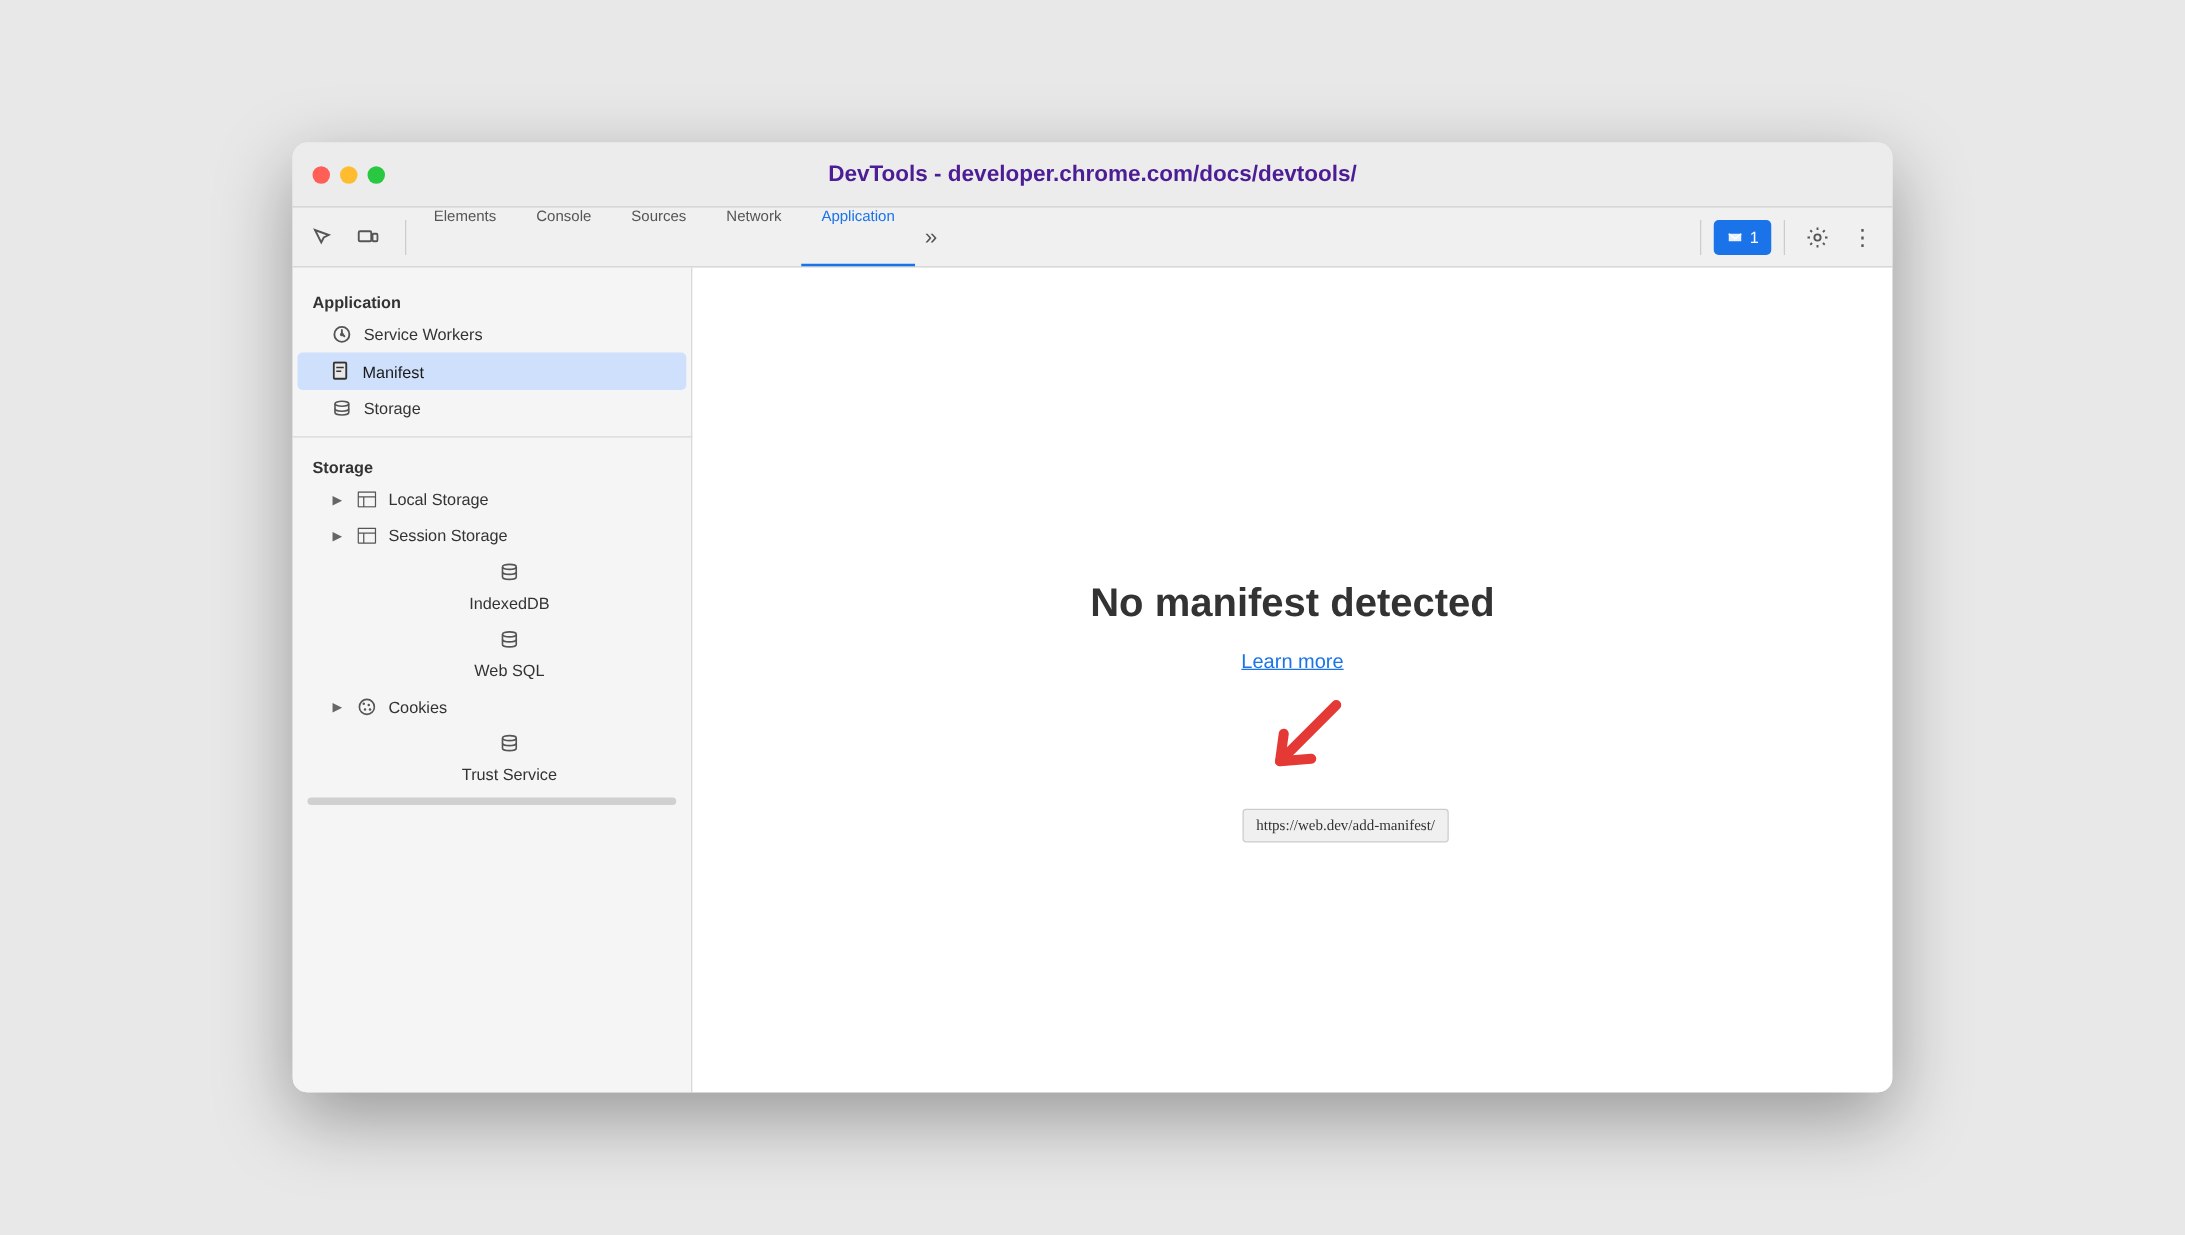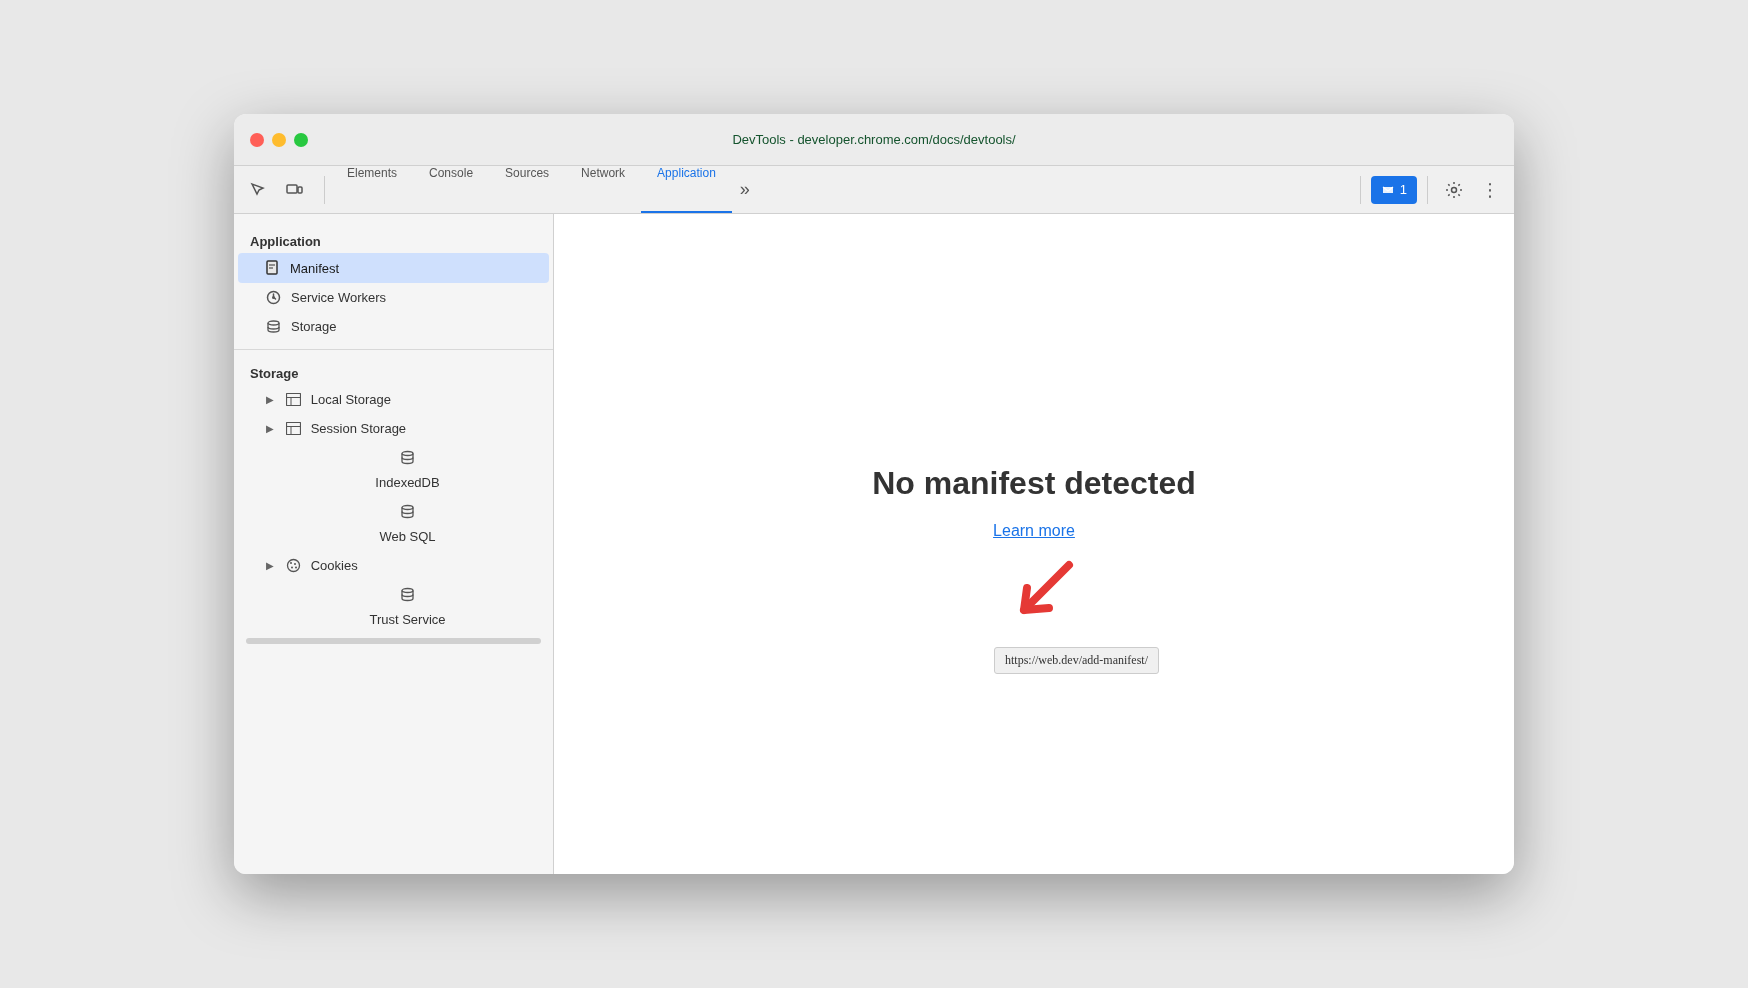--- a/index.html
+++ b/index.html
@@ -45,23 +45,23 @@
       border-radius: 50%;
       cursor: pointer;
     }
     .traffic-light.close { background: #ff5f57; }
     .traffic-light.minimize { background: #febc2e; }
     .traffic-light.maximize { background: #28c840; }
     .title-text {
       position: absolute;
       left: 50%;
       transform: translateX(-50%);
-      font-size: 13px;
-      font-weight: 400;
-      color: #14532d;
+      font-size: 18px;
+      font-weight: 700;
+      color: #4c1d95;
     }
 
     
     .tab-bar {
       background: #f0f0f0;
       height: 48px;
       display: flex;
       align-items: center;
       padding: 0 8px;
       border-bottom: 1px solid #d0d0d0;
@@ -326,39 +326,39 @@
       <button class="icon-btn" style="font-size:18px; color:#555;">⋮</button>
     </div>
   </div>
 
   <div class="main">
 
     <div class="sidebar">
 
       <div class="sidebar-section-label">Application</div>
 
+      <div class="sidebar-item">
+        <span class="item-icon">
+          <svg width="15" height="15" viewBox="0 0 15 15" fill="none">
+            <circle cx="7.5" cy="7.5" r="6" stroke="#555" stroke-width="1.5"></circle>
+            <path d="M7.5 4v3l2 2" stroke="#555" stroke-width="1.5" stroke-linecap="round"></path>
+            <circle cx="7.5" cy="7.5" r="1.5" fill="#555"></circle>
+          </svg>
+        </span>
+        <span>Service Workers</span>
+      </div>
+
       <div class="sidebar-item active">
         <span class="item-icon">
           <svg width="14" height="16" viewBox="0 0 14 16" fill="none">
             <rect x="1" y="1" width="10" height="13" rx="1" stroke="#333" stroke-width="1.5" fill="#e8e8e8"></rect>
             <path d="M3 5h6M3 8h4" stroke="#333" stroke-width="1.2"></path>
           </svg>
         </span>
         <span>Manifest</span>
-      </div>
-
-      <div class="sidebar-item">
-        <span class="item-icon">
-          <svg width="15" height="15" viewBox="0 0 15 15" fill="none">
-            <circle cx="7.5" cy="7.5" r="6" stroke="#555" stroke-width="1.5"></circle>
-            <path d="M7.5 4v3l2 2" stroke="#555" stroke-width="1.5" stroke-linecap="round"></path>
-            <circle cx="7.5" cy="7.5" r="1.5" fill="#555"></circle>
-          </svg>
-        </span>
-        <span>Service Workers</span>
       </div>
 
       <div class="sidebar-item">
         <span class="item-icon">
           <svg width="15" height="15" viewBox="0 0 15 15" fill="none">
             <ellipse cx="7.5" cy="4" rx="5.5" ry="2" stroke="#555" stroke-width="1.3"></ellipse>
             <path d="M2 4v4c0 1.1 2.46 2 5.5 2s5.5-.9 5.5-2V4" stroke="#555" stroke-width="1.3"></path>
             <path d="M2 8v3c0 1.1 2.46 2 5.5 2s5.5-.9 5.5-2V8" stroke="#555" stroke-width="1.3"></path>
           </svg>
         </span>

